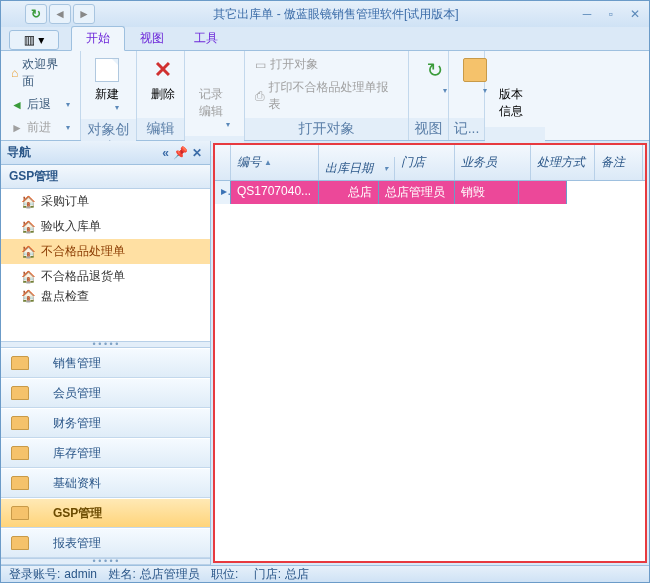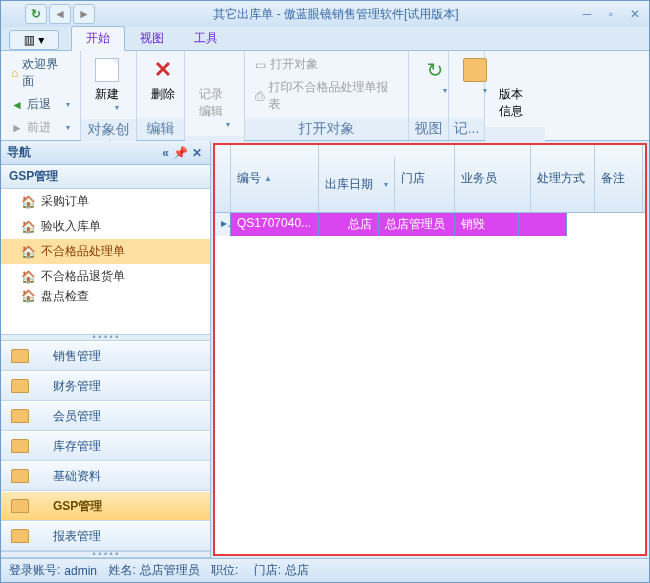--- a/index.html
+++ b/index.html
@@ -47,32 +47,32 @@
 .house-icon { width: 14px; height: 14px; display: inline-block; }
 .nav-splitter { height: 7px; background: #e3eef9; border-top: 1px solid #b8d0e8; border-bottom: 1px solid #b8d0e8; text-align: center; color: #7fa2c5; font-size: 9px; line-height: 5px; cursor: ns-resize; }
 .nav-groups { background: #e3eef9; }
 .nav-group-item { height: 30px; display: flex; align-items: center; padding: 0 10px; gap: 24px; border-bottom: 1px solid #c3d8ec; border-top: 1px solid #fff; cursor: pointer; color: #2a5688; background: linear-gradient(#f5faff, #dfecf8); }
 .nav-group-item.active { background: linear-gradient(#ffe9b5, #ffd47a); color: #6b4a00; font-weight: bold; }
 .nav-group-item .folder-icon { width: 18px; height: 14px; }
 
 
 .grid-wrap { flex: 1; background: #fff; border: 2px solid #e73a3f; margin: 2px; display: flex; flex-direction: column; overflow: hidden; }
 .grid-header { display: flex; background: linear-gradient(#f3f8fd, #dbe9f7); border-bottom: 1px solid #9ec0df; }
-.grid-header .cell { border-right: 1px solid #b8d0e8; padding: 19px 6px; color: #2a5688; display: flex; align-items: center; gap: 3px; }
+.grid-header .cell { border-right: 1px solid #b8d0e8; padding: 3px 6px; color: #2a5688; display: flex; align-items: center; gap: 3px; font-style: italic; }
 .grid-header .indicator { width: 16px; }
 .grid-body { flex: 1; overflow: auto; }
 .grid-row { display: flex; }
-.grid-row.selected .cell { background: #d946ef; color: #fff; border-right: 1px solid #6b9bc8; }
+.grid-row.selected .cell { background: #ec4899; color: #fff; border-right: 1px solid #6b9bc8; }
 .grid-row .cell { padding: 3px 6px; white-space: nowrap; overflow: hidden; text-overflow: ellipsis; }
 .grid-row .indicator { width: 16px; background: #e8f2fb !important; color: #3a72b5 !important; text-align: center; border-right: 1px solid #b8d0e8; }
 .sort-ind { font-size: 8px; color: #5b89b9; }
 .chev { font-size: 8px; color: #5b89b9; margin-left: auto; }
 
 
-.statusbar { height: 24px; background: linear-gradient(#e6f0fa, #cfe2f5); border-top: 1px solid #9ec0df; display: flex; align-items: center; padding: 0 8px; gap: 4px; color: #2a5688; }
+.statusbar { height: 17px; background: linear-gradient(#e6f0fa, #cfe2f5); border-top: 1px solid #9ec0df; display: flex; align-items: center; padding: 0 8px; gap: 4px; color: #2a5688; }
 
 
 .c0 { width: 88px; } .c1 { width: 76px; margin-top: 12px; } .c2 { width: 60px; text-align: right; } .c3 { width: 76px; } .c4 { width: 64px; } .c5 { width: 48px; }
 
 .disabled { color: #a0a0a0 !important; }
 </style>
 </head>
 <body>
 
 <div class="window">
@@ -245,25 +245,25 @@
           </div>
       </div>
       <div class="nav-splitter">• • • • •</div>
       <div class="nav-groups">
         <div class="nav-group-item">
             <span class="folder-icon"></span>
             <span>销售管理</span>
           </div>
         <div class="nav-group-item">
             <span class="folder-icon"></span>
+            <span>会员管理</span>
+          </div>
+        <div class="nav-group-item">
+            <span class="folder-icon"></span>
             <span>财务管理</span>
-          </div>
-        <div class="nav-group-item">
-            <span class="folder-icon"></span>
-            <span>会员管理</span>
           </div>
         <div class="nav-group-item">
             <span class="folder-icon"></span>
             <span>库存管理</span>
           </div>
         <div class="nav-group-item">
             <span class="folder-icon"></span>
             <span>基础资料</span>
           </div>
         <div class="nav-group-item active">

